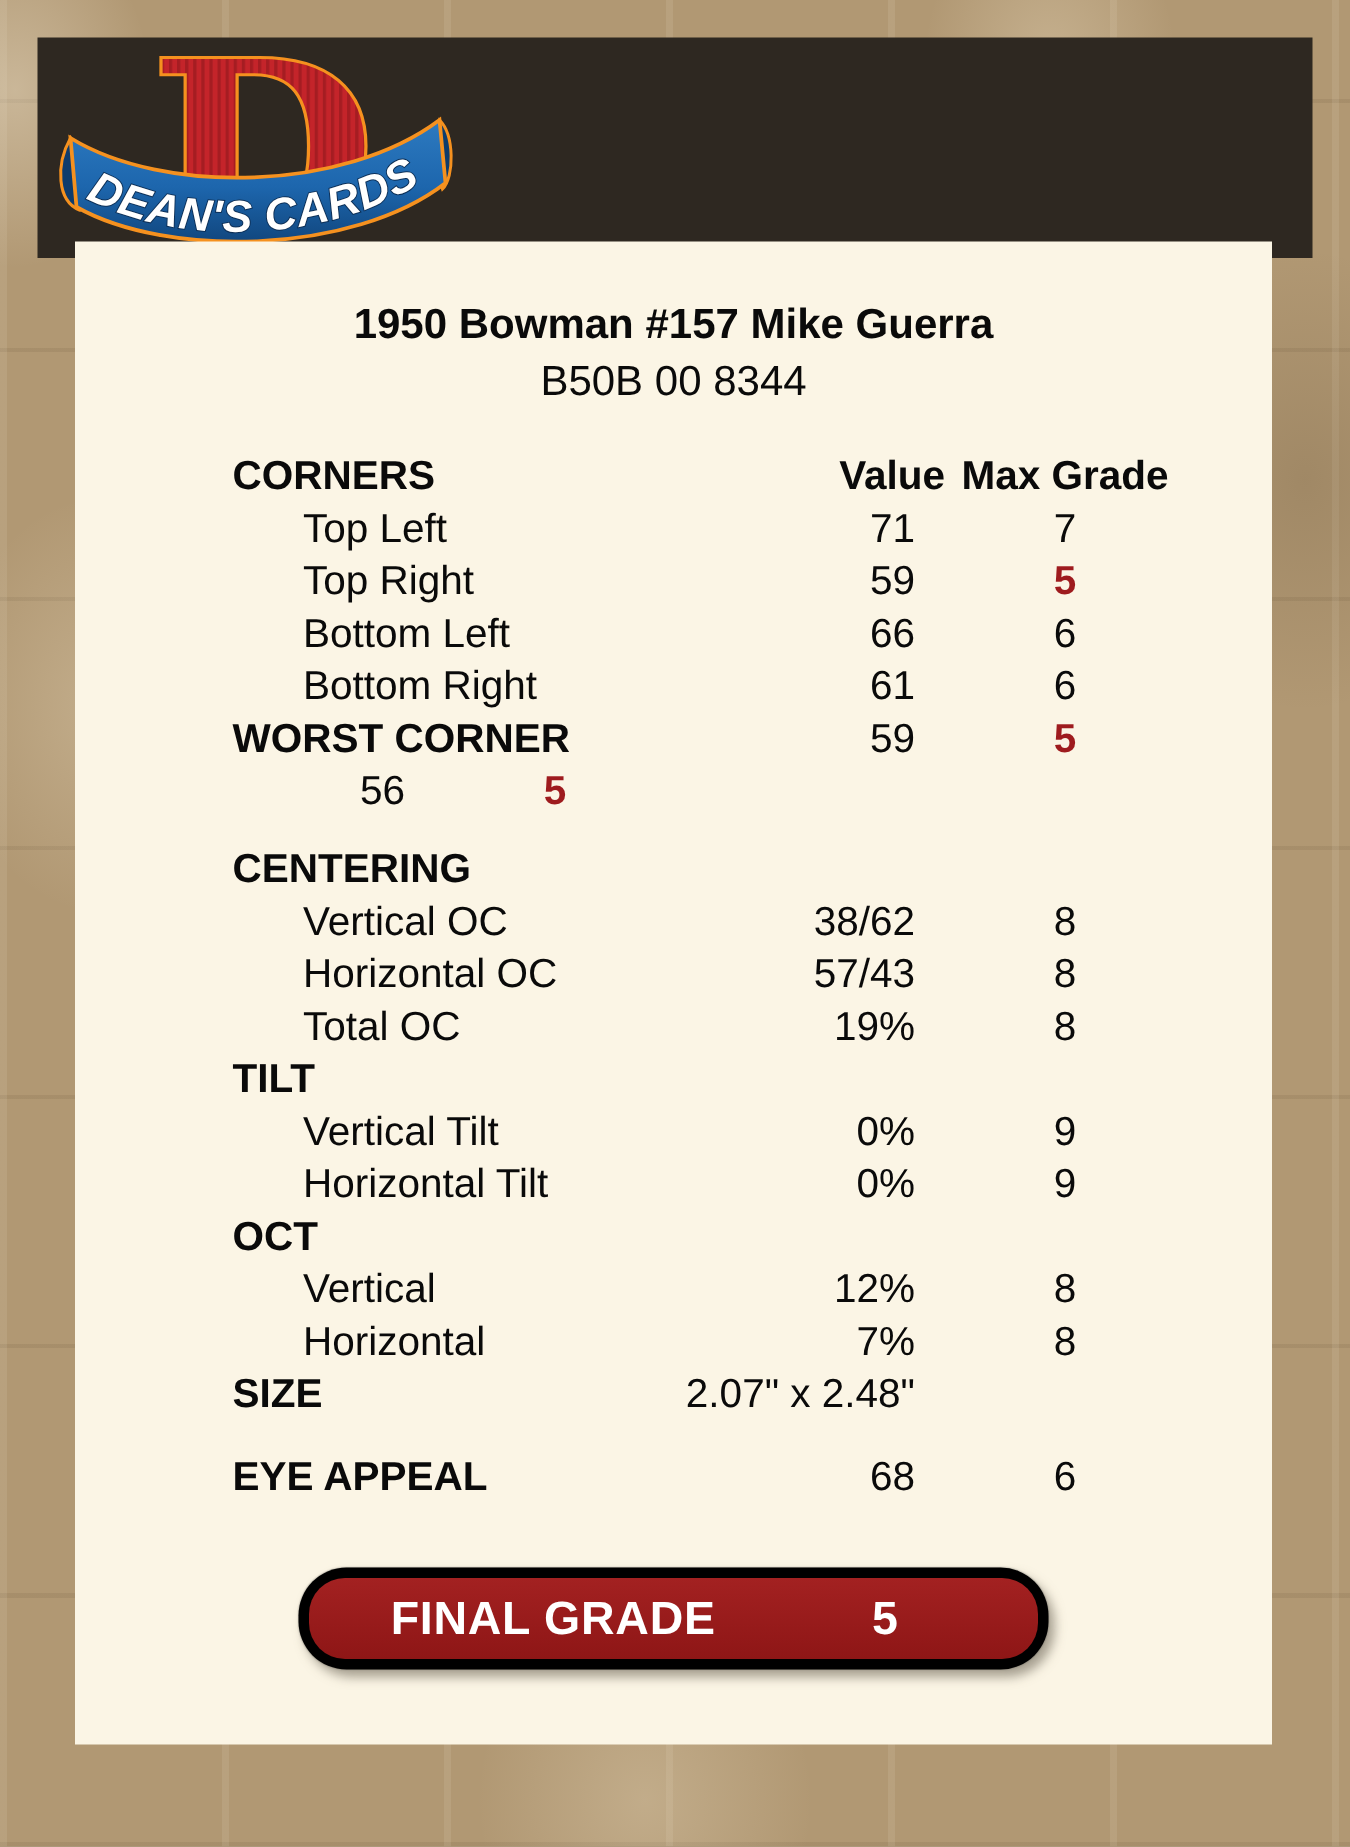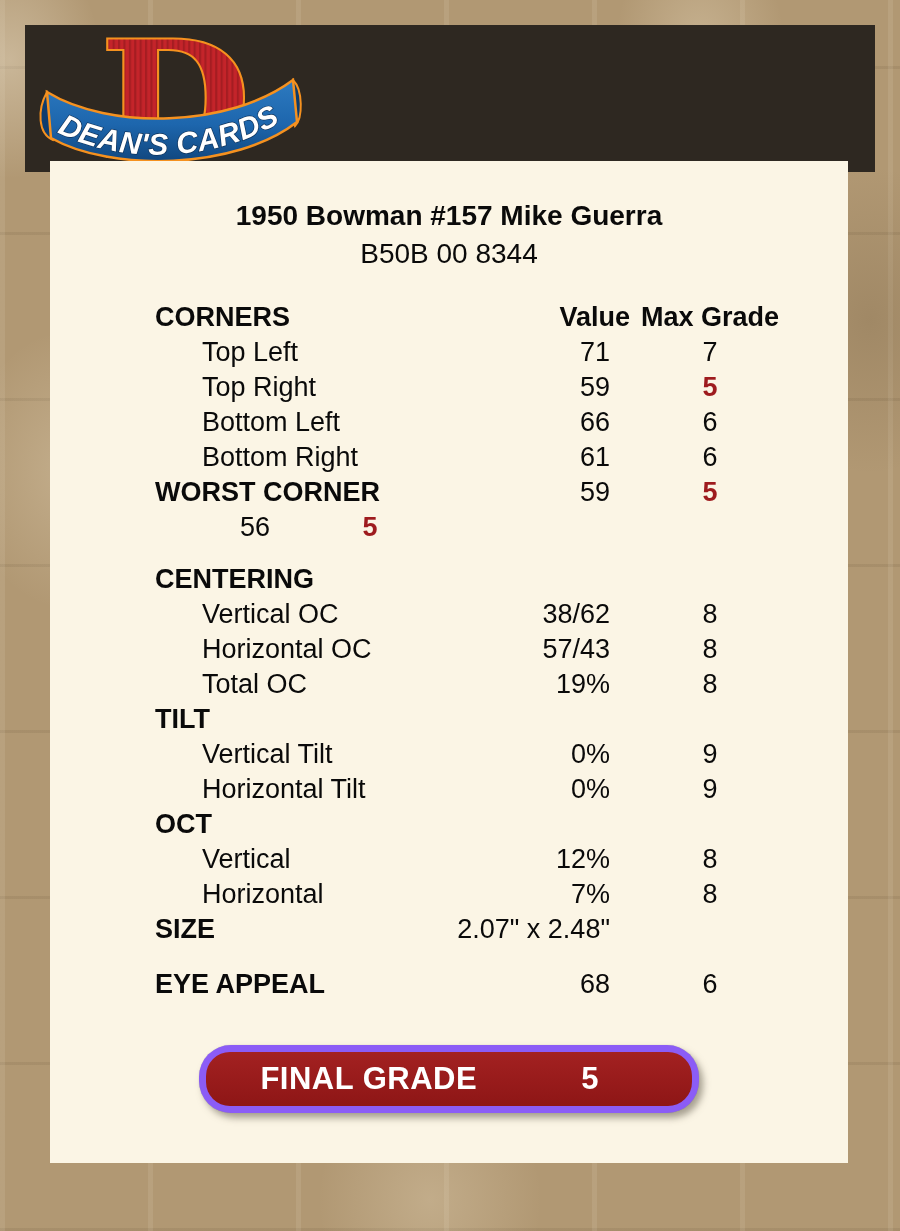--- a/index.html
+++ b/index.html
@@ -38,21 +38,21 @@
   .val{width:220px;text-align:right;white-space:nowrap;}
   .grd{width:200px;text-align:center;white-space:nowrap;}
   .r.b .lbl{font-weight:bold;}
   .r.red .grd{color:#9e1b1e;font-weight:bold;}
   .r.hdrrow .lbl,.r.hdrrow .val,.r.hdrrow .grd{font-weight:bold;}
   .r.hdrrow .val span{position:relative;left:20px;}
   .sp17{height:17px;}
   .sp20{height:20px;}
 
   
-  .fg-btn{position:relative;margin:43px auto 0;width:500px;height:68px;background:#8b5cf6;
+  .fg-btn{position:relative;margin:43px auto 0;width:500px;height:68px;background:#000000;
     border-radius:32px;box-shadow:4px 5px 7px rgba(96,89,74,.55), 0 0 1px rgba(0,0,0,.25);cursor:pointer;}
   .fg-inner{position:absolute;left:7px;top:7px;right:7px;bottom:7px;
     background:linear-gradient(#a32121,#8e1616);border-radius:24px;color:#ffffff;}
   .fg-label{position:absolute;left:0;width:67%;top:50%;transform:translateY(-50%);
     text-align:center;font-size:31px;font-weight:bold;letter-spacing:.5px;}
   .fg-value{position:absolute;left:72%;width:14%;top:50%;transform:translateY(-50%);
     text-align:center;font-size:31px;font-weight:bold;}
 </style>
 </head>
 <body>

